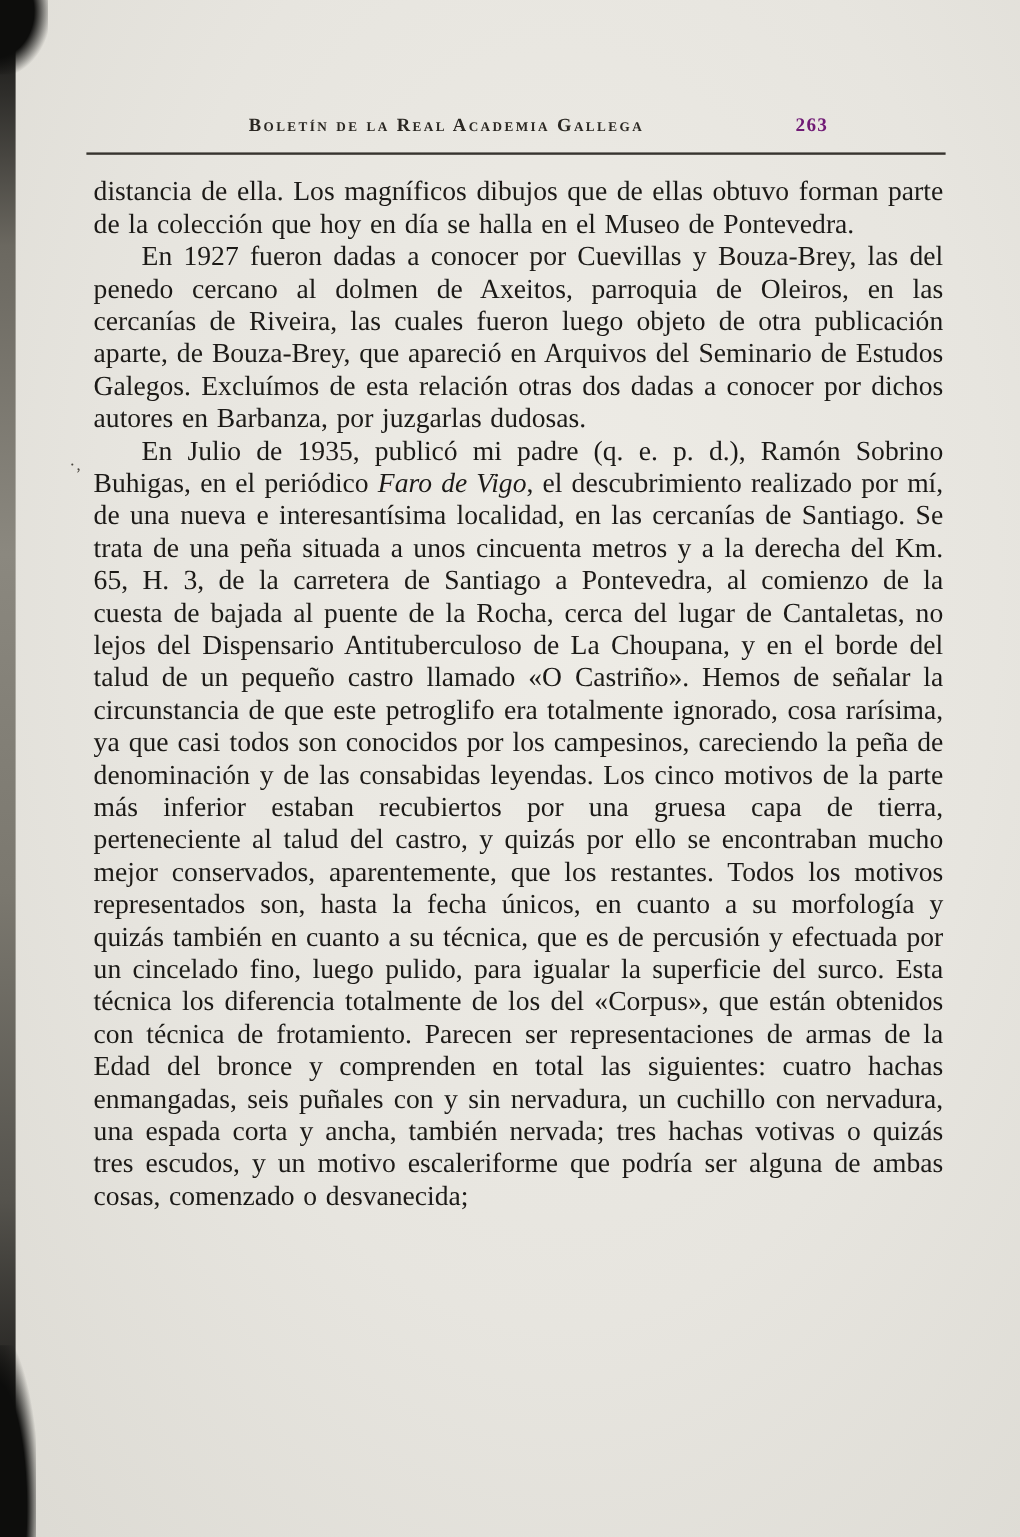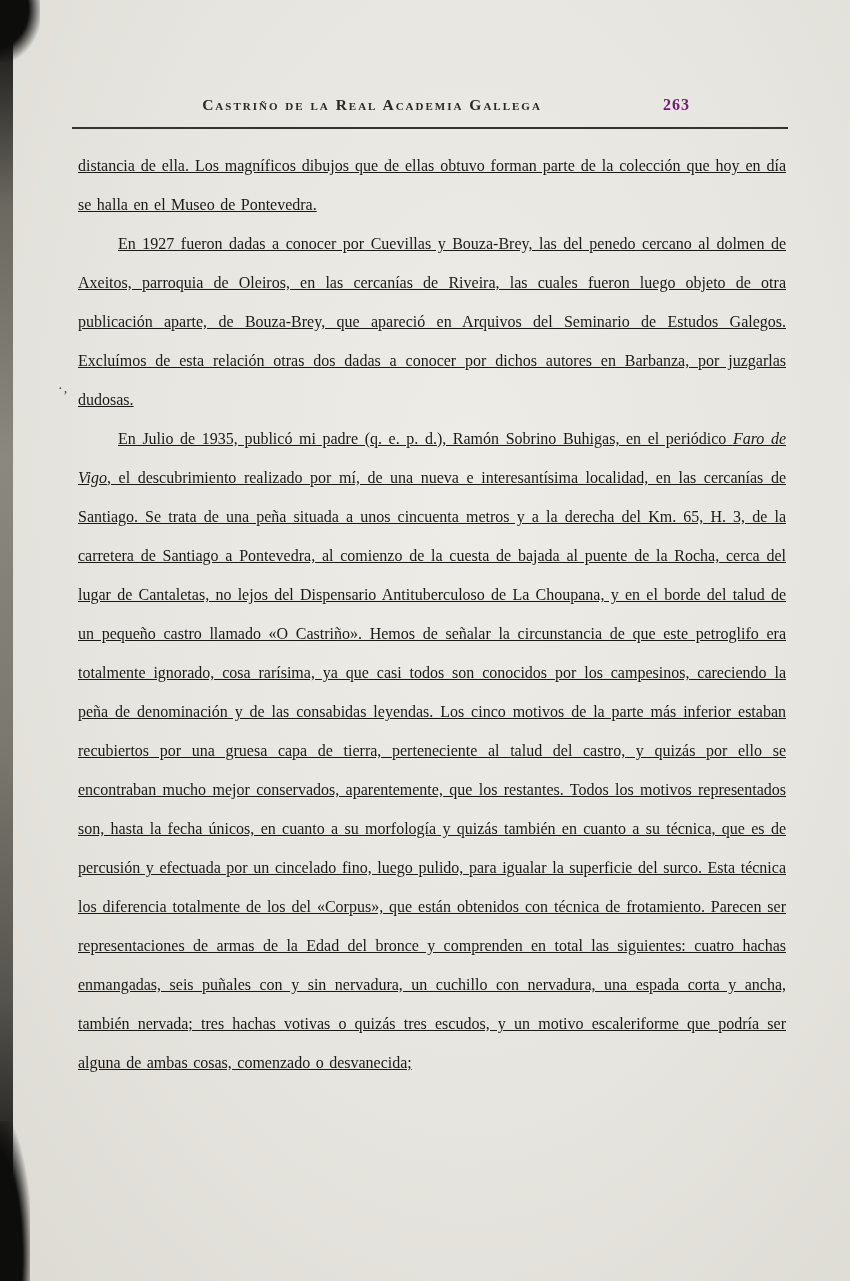--- a/index.html
+++ b/index.html
@@ -55,40 +55,39 @@
     position: absolute; left: 72px; top: 127px; width: 716px; height: 2px;
     background: #37342f;
   }
 
   
   .text-block {
     position: absolute; left: 78px; top: 146px; width: 708px;
   }
   .para {
     margin: 0;
-    font-size: 16px;
-    line-height: 39px;
+    font-size: 23px;
+    line-height: 27px;
     text-align: justify;
     word-spacing: 1.5px;
     color: #1c1a17;
-    text-decoration: underline;
   }
   .para.indent { text-indent: 40px; }
   .para em { font-style: italic; }
 </style>
 </head>
 <body>
 
 <div class="page">
   <div class="binding-strip"></div>
   <div class="corner-blotch-top"></div>
   <div class="corner-blotch-bottom"></div>
 
   <header class="running-head">
-    <span class="journal-title">Castriño de la Real Academia Gallega</span>
+    <span class="journal-title">Boletín de la Real Academia Gallega</span>
     <span class="folio">263</span>
   </header>
   <div class="head-rule"></div>
 
   <span class="margin-mark">·,</span>
 
   <main class="text-block">
       <p class="para"><span>distancia de ella. Los magníficos dibujos que de ellas obtuvo forman parte de la colección que hoy en día se halla en el Museo de Pontevedra.</span></p>
       <p class="para indent"><span>En 1927 fueron dadas a conocer por Cuevillas y Bouza-Brey, las del penedo cercano al dolmen de Axeitos, parroquia de Oleiros, en las cercanías de Riveira, las cuales fueron luego objeto de otra publicación aparte, de Bouza-Brey, que apareció en Arquivos del Seminario de Estudos Galegos. Excluímos de esta relación otras dos dadas a conocer por dichos autores en Barbanza, por juzgarlas dudosas.</span></p>
       <p class="para indent"><span>En Julio de 1935, publicó mi padre (q. e. p. d.), Ramón Sobrino Buhigas, en el periódico </span><em>Faro de Vigo</em><span>, el descubrimiento realizado por mí, de una nueva e interesantísima localidad, en las cercanías de Santiago. Se trata de una peña situada a unos cincuenta metros y a la derecha del Km. 65, H. 3, de la carretera de Santiago a Pontevedra, al comienzo de la cuesta de bajada al puente de la Rocha, cerca del lugar de Cantaletas, no lejos del Dispensario Antituberculoso de La Choupana, y en el borde del talud de un pequeño castro llamado «O Castriño». Hemos de señalar la circunstancia de que este petroglifo era totalmente ignorado, cosa rarísima, ya que casi todos son conocidos por los campesinos, careciendo la peña de denominación y de las consabidas leyendas. Los cinco motivos de la parte más inferior estaban recubiertos por una gruesa capa de tierra, perteneciente al talud del castro, y quizás por ello se encontraban mucho mejor conservados, aparentemente, que los restantes. Todos los motivos representados son, hasta la fecha únicos, en cuanto a su morfología y quizás también en cuanto a su técnica, que es de percusión y efectuada por un cincelado fino, luego pulido, para igualar la superficie del surco. Esta técnica los diferencia totalmente de los del «Corpus», que están obtenidos con técnica de frotamiento. Parecen ser representaciones de armas de la Edad del bronce y comprenden en total las siguientes: cuatro hachas enmangadas, seis puñales con y sin nervadura, un cuchillo con nervadura, una espada corta y ancha, también nervada; tres hachas votivas o quizás tres escudos, y un motivo escaleriforme que podría ser alguna de ambas cosas, comenzado o desvanecida;</span></p>

